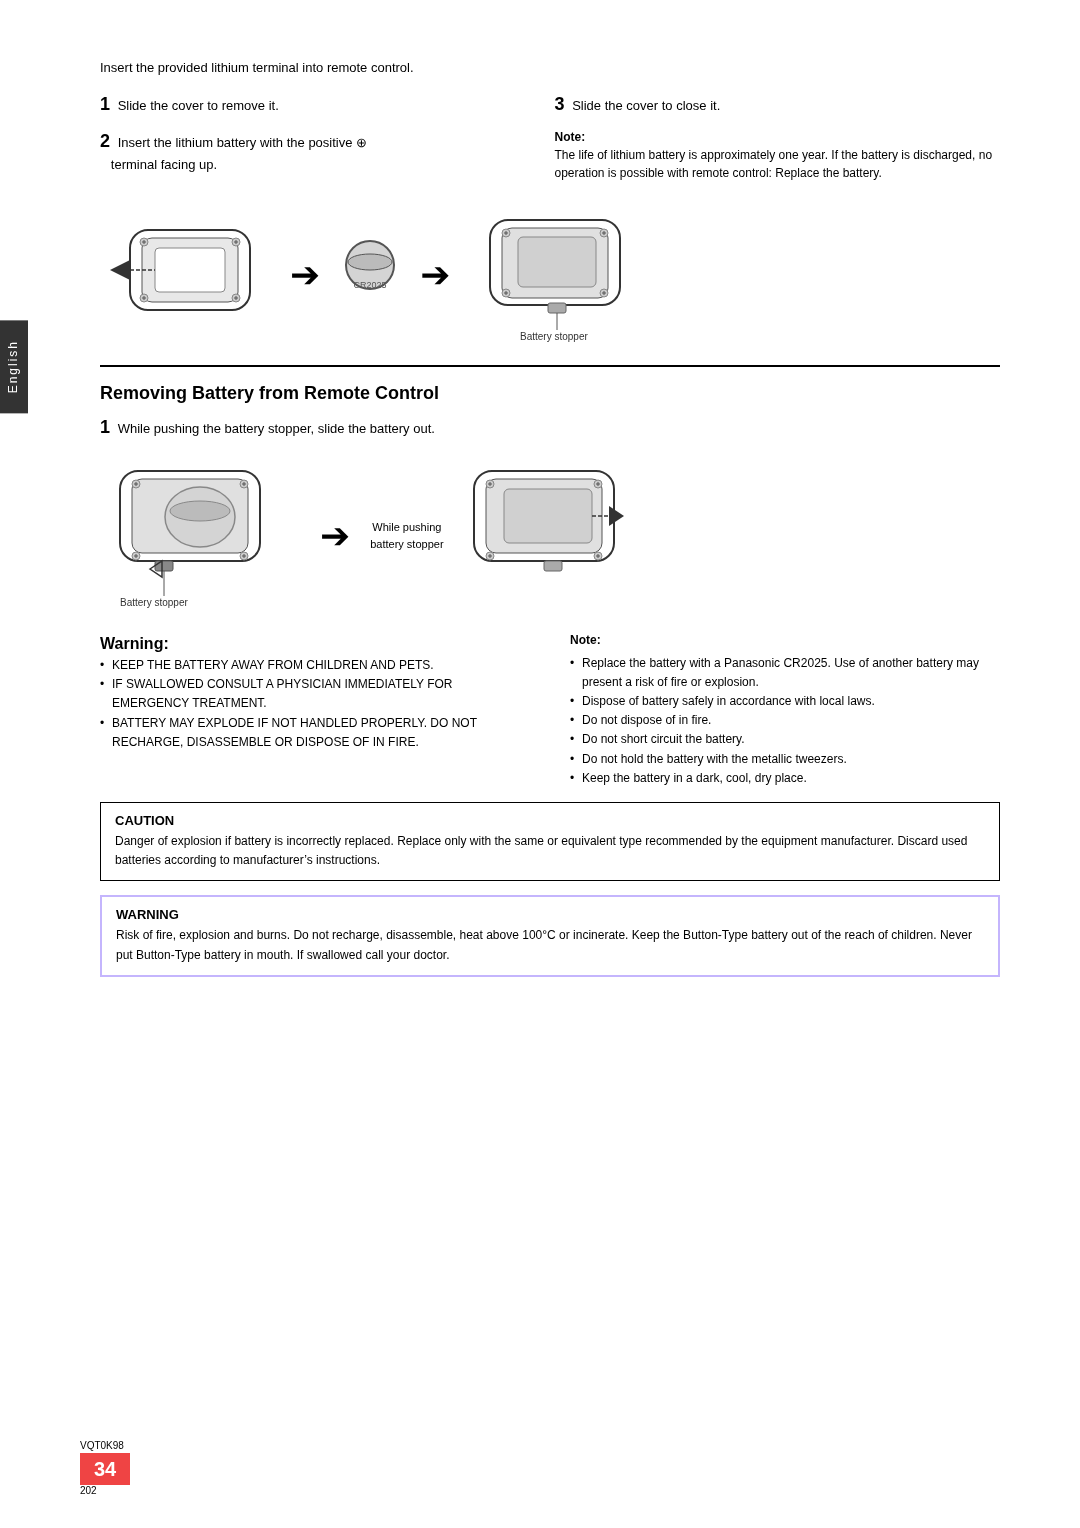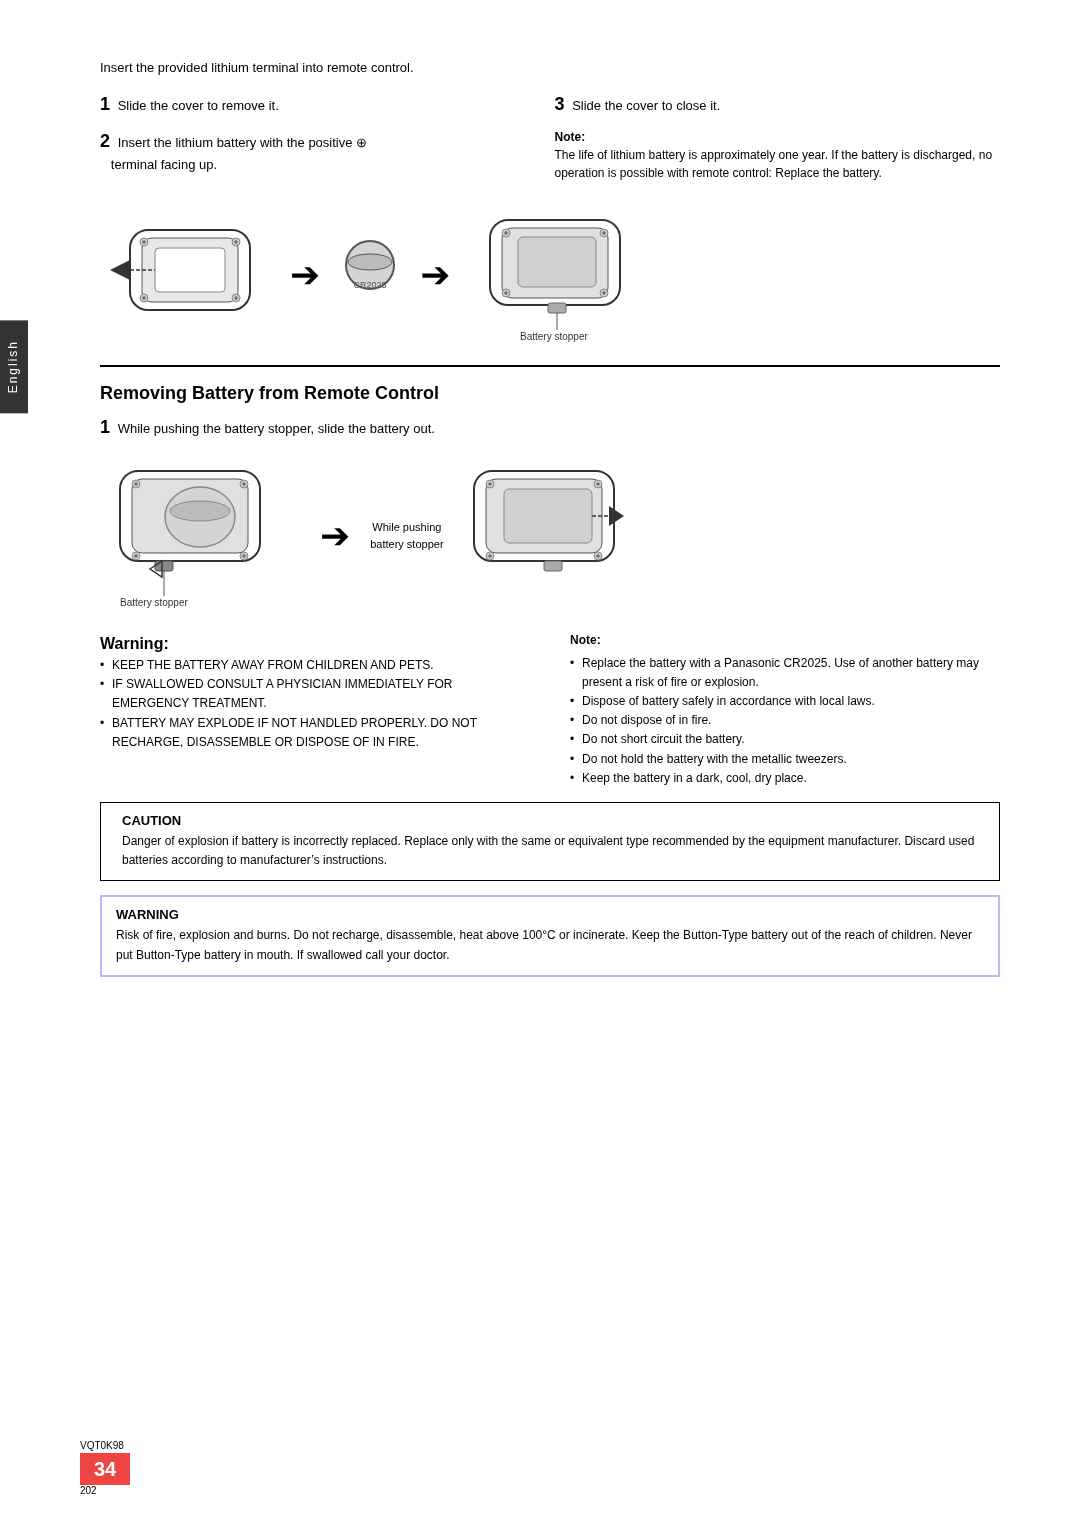--- a/index.html
+++ b/index.html
@@ -156,21 +156,21 @@
     }
 
     .bullet-list li::before {
       content: '•';
       position: absolute;
       left: 0;
     }
 
     .caution-box {
       border: 1px solid #000;
-      padding: 10px 21px;
+      padding: 10px 14px;
       margin: 14px 0;
     }
 
     .caution-box .caution-title {
       font-weight: bold;
       font-size: 13px;
       margin-bottom: 4px;
     }
 
     .caution-box p {

